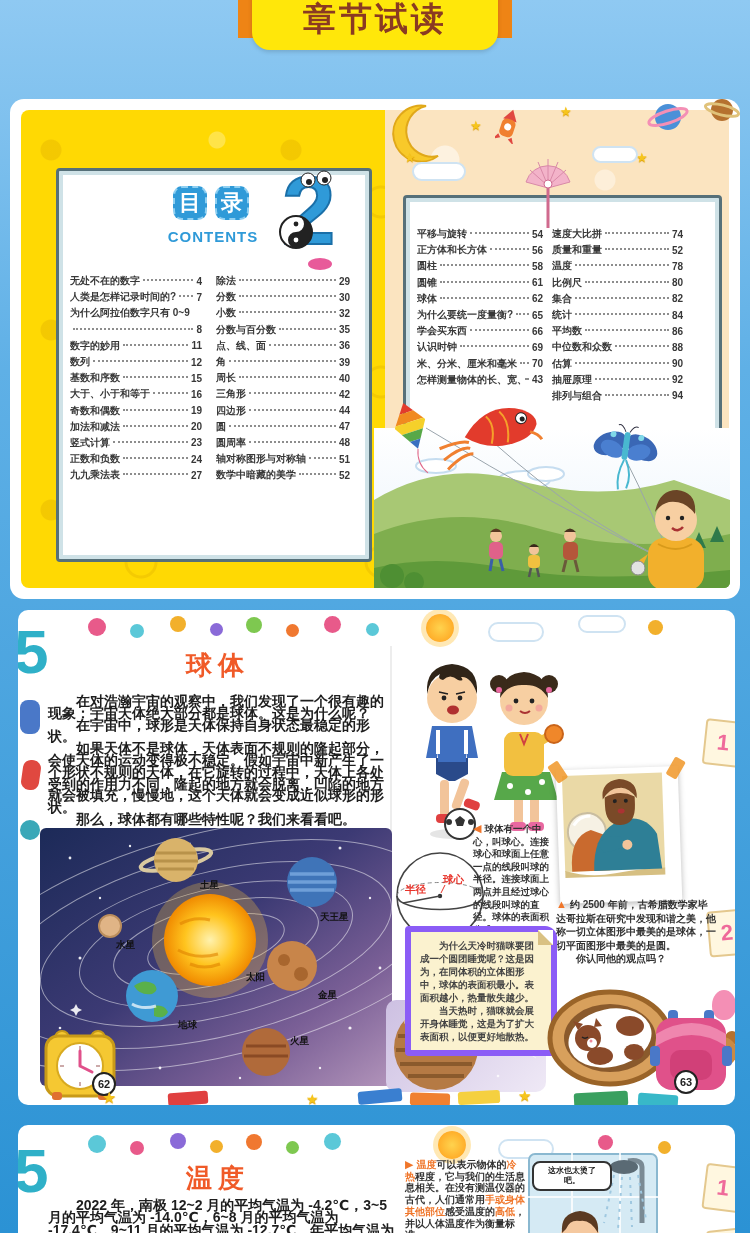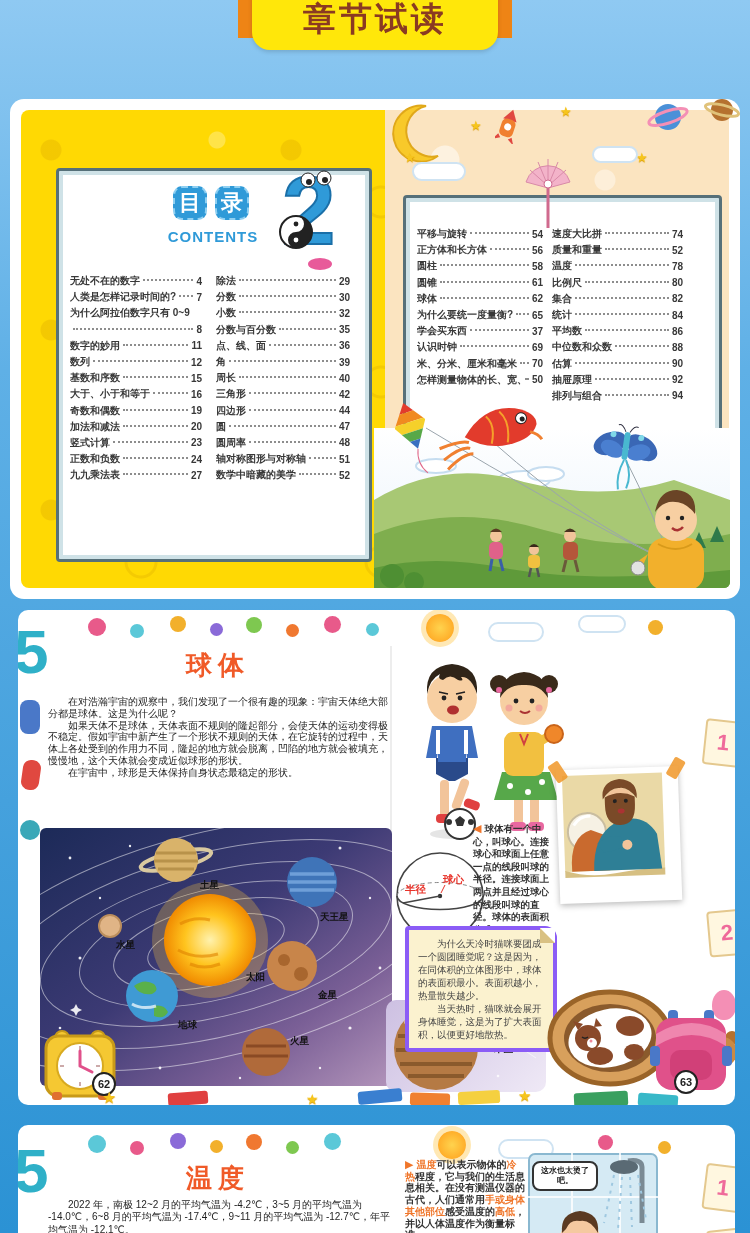--- a/index.html
+++ b/index.html
@@ -43,37 +43,37 @@
   .big5{position:absolute;font-size:62px;font-weight:900;color:#2fb0c8;
     text-shadow:2px 2px 0 #fff,-2px 2px 0 #fff,2px -2px 0 #fff,-2px -2px 0 #fff}
   .dt{position:absolute;border-radius:50%}
   .cl{position:absolute;background:#fff;border:2px solid #cfe3f2;border-radius:12px}
   .sun{position:absolute;width:28px;height:28px;border-radius:50%;background:radial-gradient(#ffd34e,#ff9e1a);
     box-shadow:0 0 0 5px rgba(255,190,40,.35)}
   .book{position:absolute;height:13px;border-radius:3px}
   .sheet{position:absolute;width:34px;height:42px;background:#fff7e0;border:2px solid #e4c88e;border-radius:4px;
     display:flex;align-items:center;justify-content:center;font-weight:800;color:#ef6a9a}
   .sp-title{position:absolute;font-size:26px;font-weight:900;color:#f05a28;letter-spacing:6px;text-align:center}
-  .body-txt{position:absolute;font-size:10px;line-height:11.8px;font-weight:400;color:#1e1e1e}
+  .body-txt{position:absolute;font-size:14px;line-height:11.8px;font-weight:700;color:#1e1e1e}
   .body-txt p{margin:0;text-indent:2em}
   .callout{position:absolute;font-weight:700;color:#333}
   .arr{color:#f0762a;font-size:11px;margin-right:3px}
   .gutter{position:absolute;width:2px;background:rgba(0,0,0,.07)}
   .polaroid{position:absolute;background:#fff;box-shadow:0 2px 6px rgba(0,0,0,.28);padding:5px 5px 11px;transform:rotate(-2deg)}
   .tape{position:absolute;width:12px;height:20px;background:rgba(240,150,40,.85);border-radius:2px}
-  .note{position:absolute;background:#fbf2cf;border:4px solid #8b5cf6;border-radius:4px 12px 4px 4px;
-    padding:7px 9px;font-size:9.5px;line-height:13px;font-weight:400;color:#444;box-sizing:border-box}
+  .note{position:absolute;background:#fbf2cf;border:6px solid #8b5cf6;border-radius:4px 12px 4px 4px;
+    padding:7px 9px;font-size:9.5px;line-height:13px;font-weight:700;color:#444;box-sizing:border-box}
   .note:before{content:"";position:absolute;top:-2px;right:-2px;border-style:solid;border-width:0 15px 15px 0;
     border-color:#fff #fff #d9c183 #d9c183}
   .note p{margin:0;text-indent:2em}
   .formula{font-style:italic;font-weight:700;color:#333;font-size:10px}
   .pgbadge{position:absolute;width:24px;height:24px;background:#fff;border:2px solid #222;border-radius:50%;
     display:flex;align-items:center;justify-content:center;font-size:11px;font-weight:700;color:#222;box-sizing:border-box}
   .hl{color:#f0762a}
-  .bubble{position:absolute;background:#fff;border:2px solid #333;border-radius:8px;padding:3px 3px;
+  .bubble{position:absolute;background:#fff;border:2px solid #333;border-radius:8px;padding:3px 10px;
     font-size:8px;font-weight:700;text-align:center;line-height:10px;z-index:5}
   .lav{position:absolute;border-radius:10px;background:linear-gradient(135deg,#cdc0e2,#efe9f6)}
   svg{display:block}
 </style>
 </head>
 <body>
 
 <div class="stage">
 
   <div class="ribbon" style="left:238px"></div>
@@ -306,36 +306,36 @@
       <span class="toc-page">62</span>
     </div>
       <div class="toc-row">
       <span class="toc-label">为什么要统一度量衡?</span>
       <span class="toc-dots"></span>
       <span class="toc-page">65</span>
     </div>
       <div class="toc-row">
       <span class="toc-label">学会买东西</span>
       <span class="toc-dots"></span>
-      <span class="toc-page">37</span>
+      <span class="toc-page">66</span>
     </div>
       <div class="toc-row">
       <span class="toc-label">认识时钟</span>
       <span class="toc-dots"></span>
       <span class="toc-page">69</span>
     </div>
       <div class="toc-row">
       <span class="toc-label">米、分米、厘米和毫米</span>
       <span class="toc-dots"></span>
       <span class="toc-page">70</span>
     </div>
       <div class="toc-row">
       <span class="toc-label">怎样测量物体的长、宽、高?</span>
       <span class="toc-dots"></span>
-      <span class="toc-page">50</span>
+      <span class="toc-page">43</span>
     </div>
     </div>
   <div class="toc-col" style="left:552px;top:226px;width:131px">
 
   <div class="toc-row">
       <span class="toc-label">速度大比拼</span>
       <span class="toc-dots"></span>
       <span class="toc-page">74</span>
     </div>
       <div class="toc-row">
@@ -504,22 +504,23 @@
 
     <div class="dt" style="left:2px;top:90px;width:20px;height:34px;background:#4a78c8;border-radius:8px"></div>
     <div class="dt" style="left:4px;top:150px;width:18px;height:30px;background:#e04840;border-radius:8px;transform:rotate(8deg)"></div>
     <div class="dt" style="left:2px;top:210px;width:20px;height:20px;background:#3aa8b8"></div>
 
     <div class="gutter" style="left:372px;top:36px;height:444px"></div>
 
     <div class="sp-title" style="left:118px;top:38px;width:164px">球体</div>
     <div class="body-txt" style="left:30px;top:86px;width:348px">
       <p>在对浩瀚宇宙的观察中，我们发现了一个很有趣的现象：宇宙天体绝大部分都是球体。这是为什么呢？</p>
+      <p>在宇宙中，球形是天体保持自身状态最稳定的形状。</p>
       <p>如果天体不是球体，天体表面不规则的隆起部分，会使天体的运动变得极不稳定。假如宇宙中新产生了一个形状不规则的天体，在它旋转的过程中，天体上各处受到的作用力不同，隆起的地方就会脱离，凹陷的地方就会被填充，慢慢地，这个天体就会变成近似球形的形状。</p>
-      <p>在宇宙中，球形是天体保持自身状态最稳定的形状。</p>
+      <p>那么，球体都有哪些特性呢？我们来看看吧。</p>
     </div>
 
     <svg class="ab" style="left:22px;top:218px;border-radius:6px" width="352" height="258" viewBox="0 0 352 258">
       <defs>
         <linearGradient id="spaceg" x1="0" y1="0" x2="1" y2="1">
           <stop offset="0" stop-color="#1c2a58"></stop>
             <stop offset=".45" stop-color="#3c3a74"></stop>
           <stop offset=".75" stop-color="#7a5f96"></stop>
             <stop offset="1" stop-color="#b294ba"></stop>
         </linearGradient>
@@ -664,20 +665,24 @@
         <circle cx="58" cy="30" r="15" fill="#f2c49a"></circle>
         <path d="M43 32 Q43 52 58 52 Q73 52 73 32 L73 24 Q58 16 43 24 Z M41 26 Q39 8 58 6 Q77 8 75 26 Q67 14 58 15 Q49 14 41 26 Z" fill="#7a4a28"></path>
         <circle cx="53" cy="28" r="2" fill="#222"></circle>
           <circle cx="64" cy="28" r="2" fill="#222"></circle>
         <ellipse cx="59" cy="38" rx="3.5" ry="2.5" fill="#a33"></ellipse>
       </svg>
       <div class="tape" style="left:-4px;top:-8px;transform:rotate(-32deg)"></div>
       <div class="tape" style="right:-4px;top:-8px;transform:rotate(32deg)"></div>
     </div>
 
+    <div class="callout" style="left:538px;top:288px;width:160px;font-size:10px;line-height:13.5px">
+      <span class="arr">▲</span><span>约 2500 年前，古希腊数学家毕达哥拉斯在研究中发现和谐之美，他称一切立体图形中最美的是球体，一切平面图形中最美的是圆。</span>
+      <div style="text-indent:2em">你认同他的观点吗？</div>
+    </div>
 
     <svg class="ab" style="left:375px;top:226px" width="95" height="112" viewBox="0 0 95 112">
       <circle cx="47" cy="60" r="43" fill="#fff" stroke="#444" stroke-width="1.6"></circle>
       <path d="M4 60 a43 13.5 0 0 1 86 0" stroke="#888" stroke-dasharray="4 3" fill="none"></path>
       <path d="M4 60 a43 13.5 0 0 0 86 0" stroke="#444" fill="none" stroke-width="1.6"></path>
       <circle cx="47" cy="60" r="2.2" fill="#333"></circle>
       <path d="M47 60 L10 67" stroke="#444" stroke-width="1.4"></path>
       <path d="M52 49 L48 57" stroke="#e8332a" stroke-width="1"></path>
       <text x="50" y="47" font-size="10.5" font-weight="700" fill="#e8332a">球心</text>
       <text x="12" y="57" font-size="10.5" font-weight="700" fill="#e8332a">半径</text>

